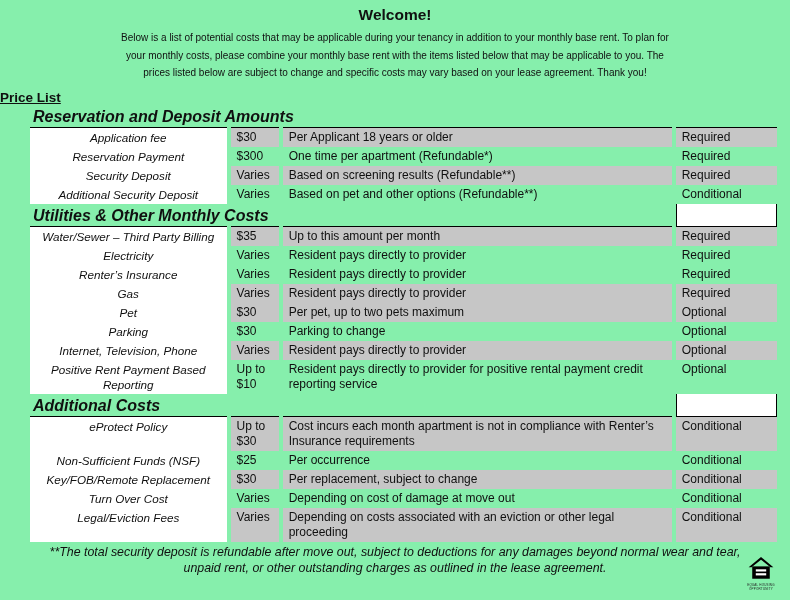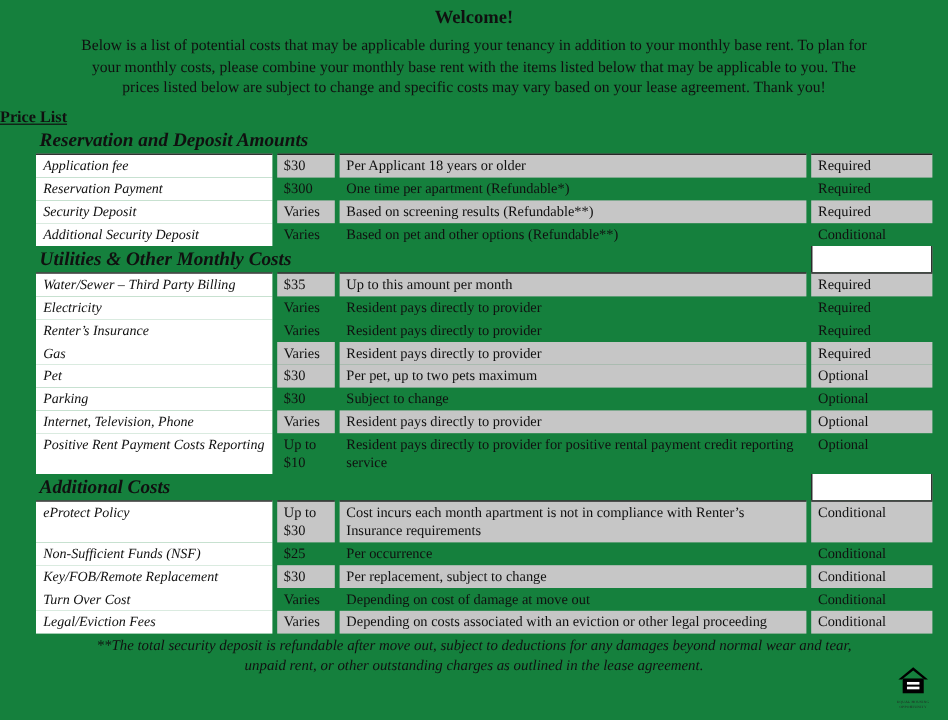--- a/index.html
+++ b/index.html
@@ -1,35 +1,35 @@
 <!DOCTYPE html>
 <html style="--shade: #c6c6c6; --line: #000000;"><head>
 <meta charset="utf-8">
 <style>
   :root { --shade: #c6c6c6; --line: #000000; }
   * { margin: 0; padding: 0; box-sizing: border-box; }
   html, body { background: #ffffff; }
   .page {
     position: relative;
     width: 790px; height: 600px;
-    background: #15803d;
+    background: #86efac;
     overflow: hidden;
-    font-family: Liberation Serif, serif;
+    font-family: Liberation Sans, sans-serif;
     color: #101010;
   }
   .title {
     margin-top: 6px;
     text-align: center;
     font-size: 15.5px;
     font-weight: bold;
   }
   .intro {
     margin-top: 5px;
     text-align: center;
-    font-size: 13px;
+    font-size: 10px;
     line-height: 17.5px;
     font-weight: 500;
   }
   .price-list-heading {
     margin-top: 8px;
     text-align: left;
     font-size: 13.5px;
     font-weight: bold;
     text-decoration: underline;
   }
@@ -44,21 +44,21 @@
   }
   table.pt td {
     border: 0 solid var(--line);
     vertical-align: top;
     padding: 2px 6px 2px 6px;
     overflow: hidden;
   }
   td.c-item {
     background: #ffffff;
     font-style: italic;
-    text-align: left;
+    text-align: center;
     border-right-width: 1.5px;
     border-bottom-width: 1.5px;
     padding-right: 7px;
     font-size: 11.7px;
   }
   td.c-price, td.c-desc, td.c-status {
     border-left-width: 1.5px;
     border-right-width: 1.5px;
     border-bottom-width: 1.5px;
     padding-left: 5px;
@@ -191,31 +191,31 @@
         </tr>
         <tr class="data-row">
           <td class="c-item">Pet</td>
           <td class="c-price shaded">$30</td>
           <td class="c-desc shaded">Per pet, up to two pets maximum</td>
           <td class="c-status shaded">Optional</td>
         </tr>
         <tr class="data-row">
           <td class="c-item">Parking</td>
           <td class="c-price">$30</td>
-          <td class="c-desc">Subject to change</td>
+          <td class="c-desc">Parking to change</td>
           <td class="c-status">Optional</td>
         </tr>
         <tr class="data-row">
           <td class="c-item">Internet, Television, Phone</td>
           <td class="c-price shaded">Varies</td>
           <td class="c-desc shaded">Resident pays directly to provider</td>
           <td class="c-status shaded">Optional</td>
         </tr>
         <tr class="data-row">
-          <td class="c-item">Positive Rent Payment Costs Reporting</td>
+          <td class="c-item">Positive Rent Payment Based Reporting</td>
           <td class="c-price">Up to $10</td>
           <td class="c-desc">Resident pays directly to provider for positive rental payment credit reporting service</td>
           <td class="c-status">Optional</td>
         </tr>
         <tr class="heading-row">
           <td colspan="3" class="section-heading">Additional Costs</td>
           <td class="gap-spacer bordered"></td>
         </tr>
         <tr class="data-row first-row">
           <td class="c-item">eProtect Policy</td>

